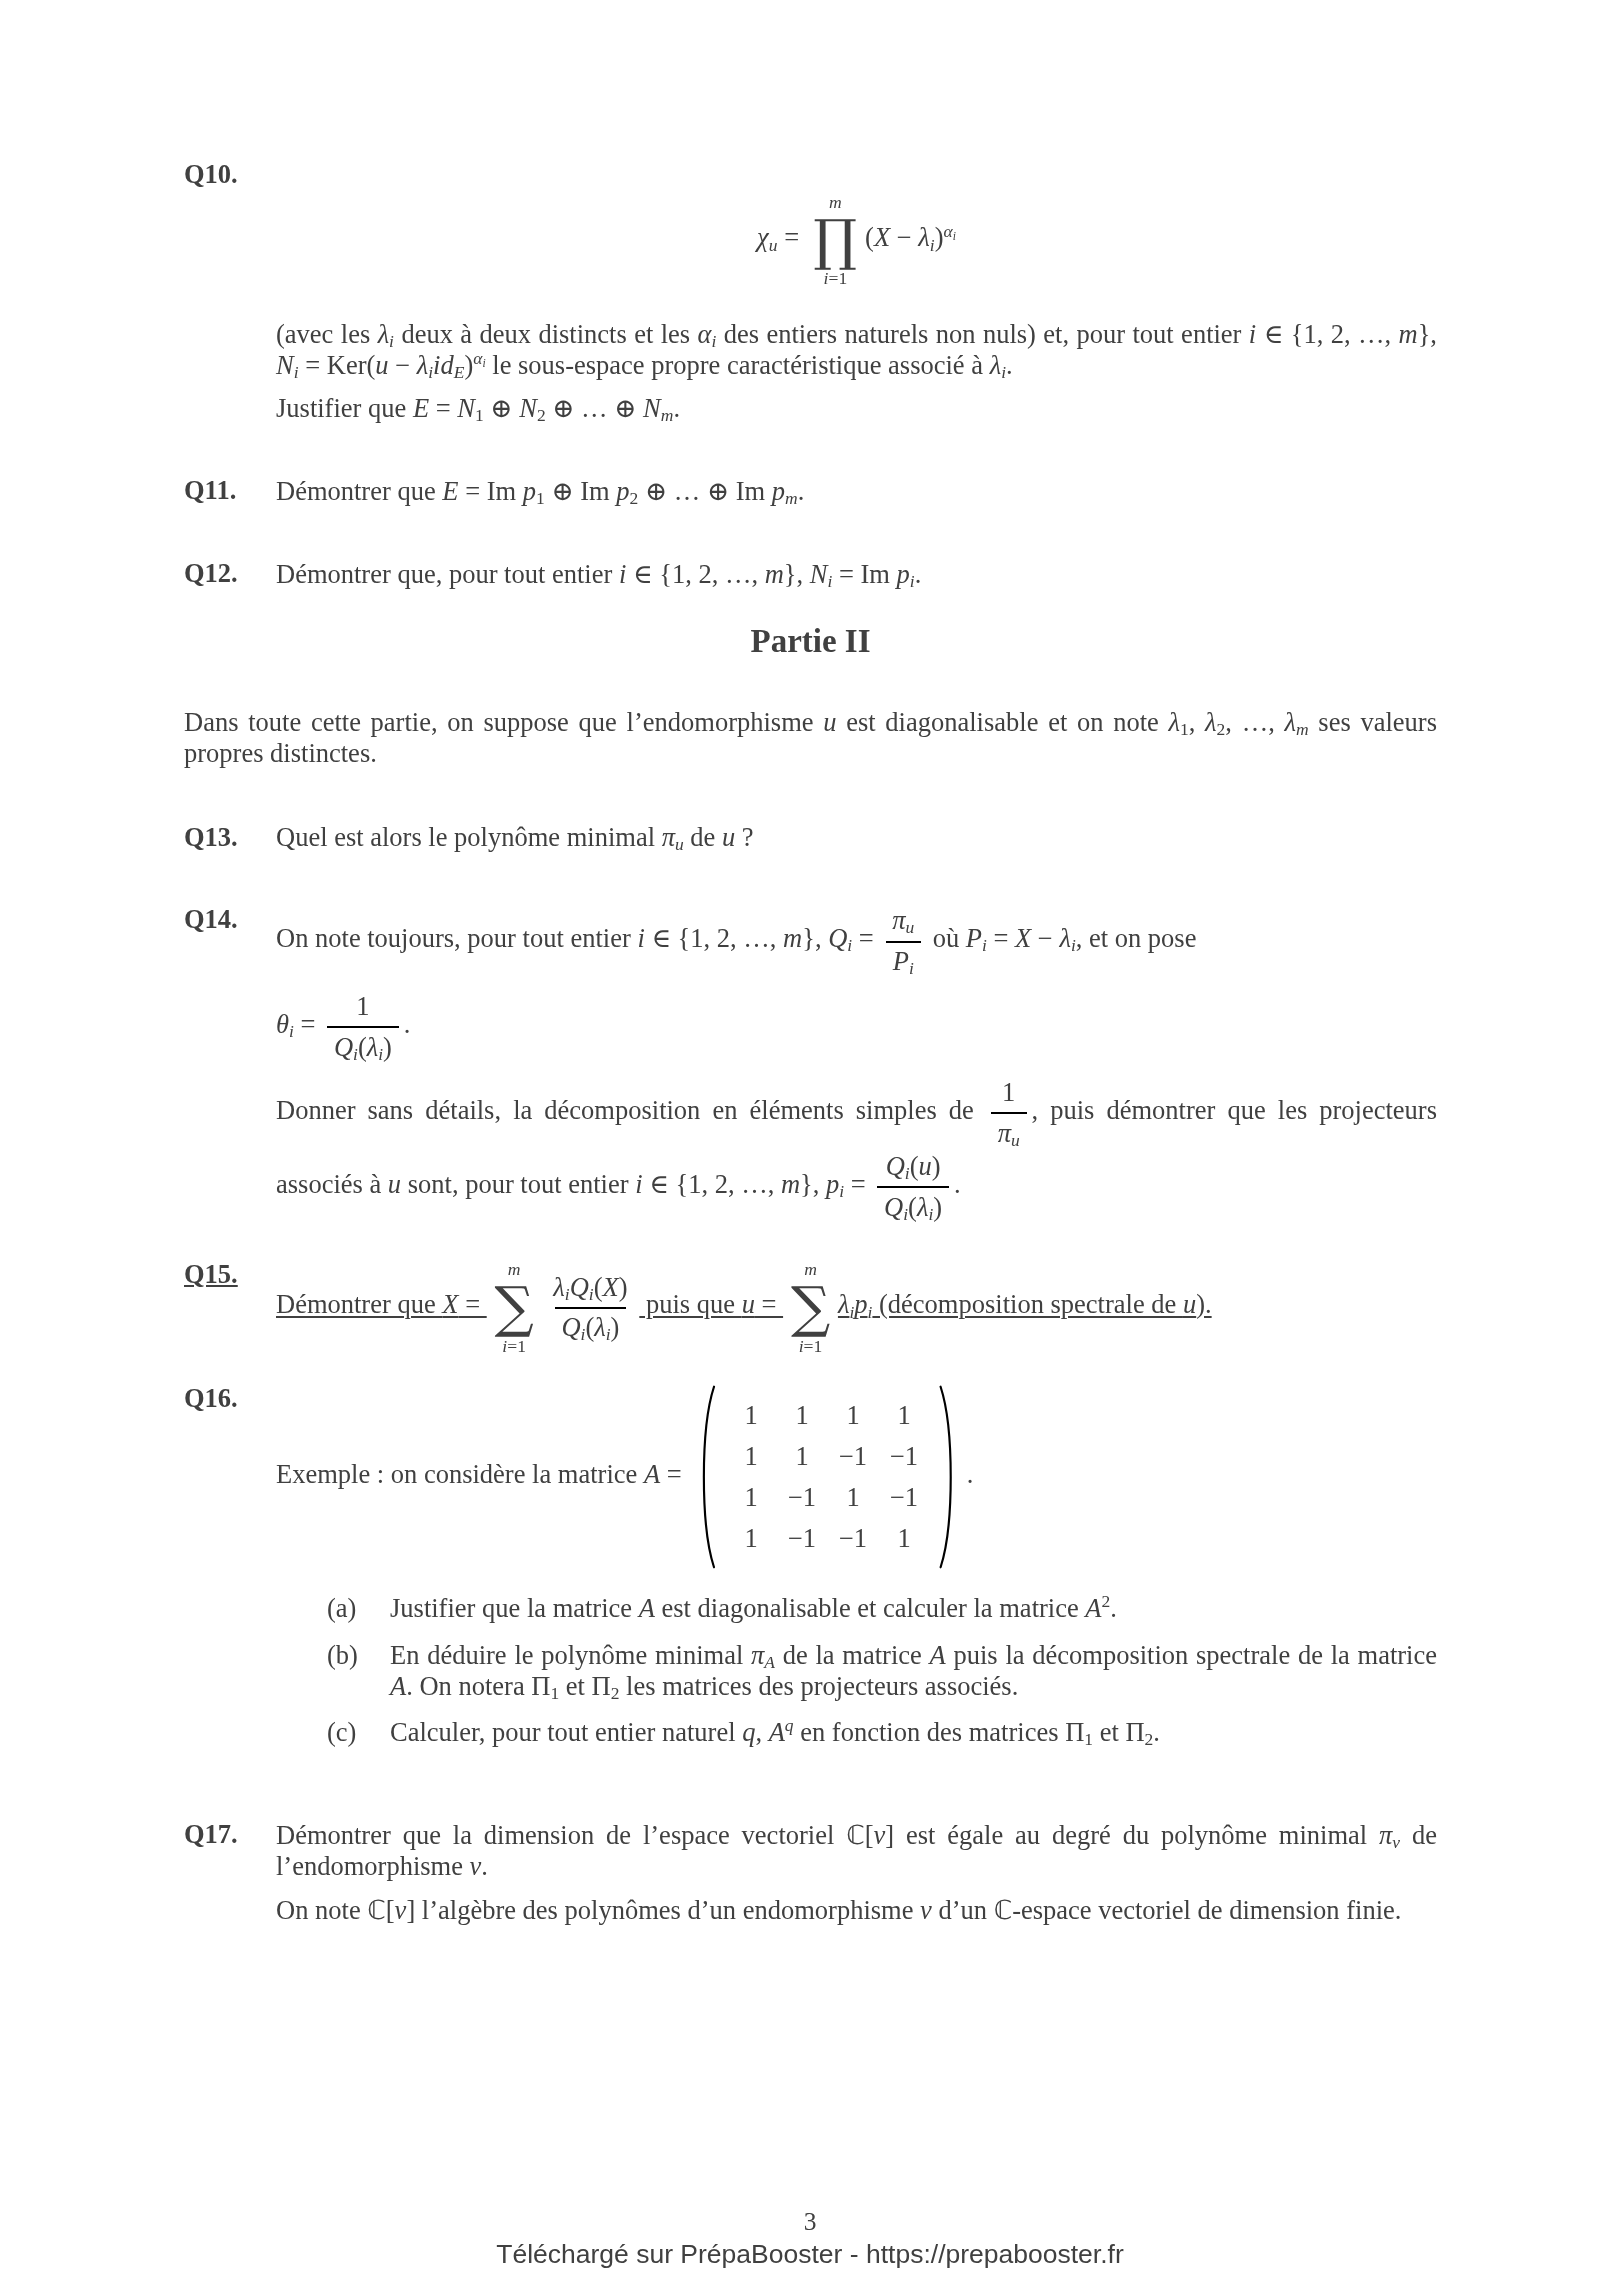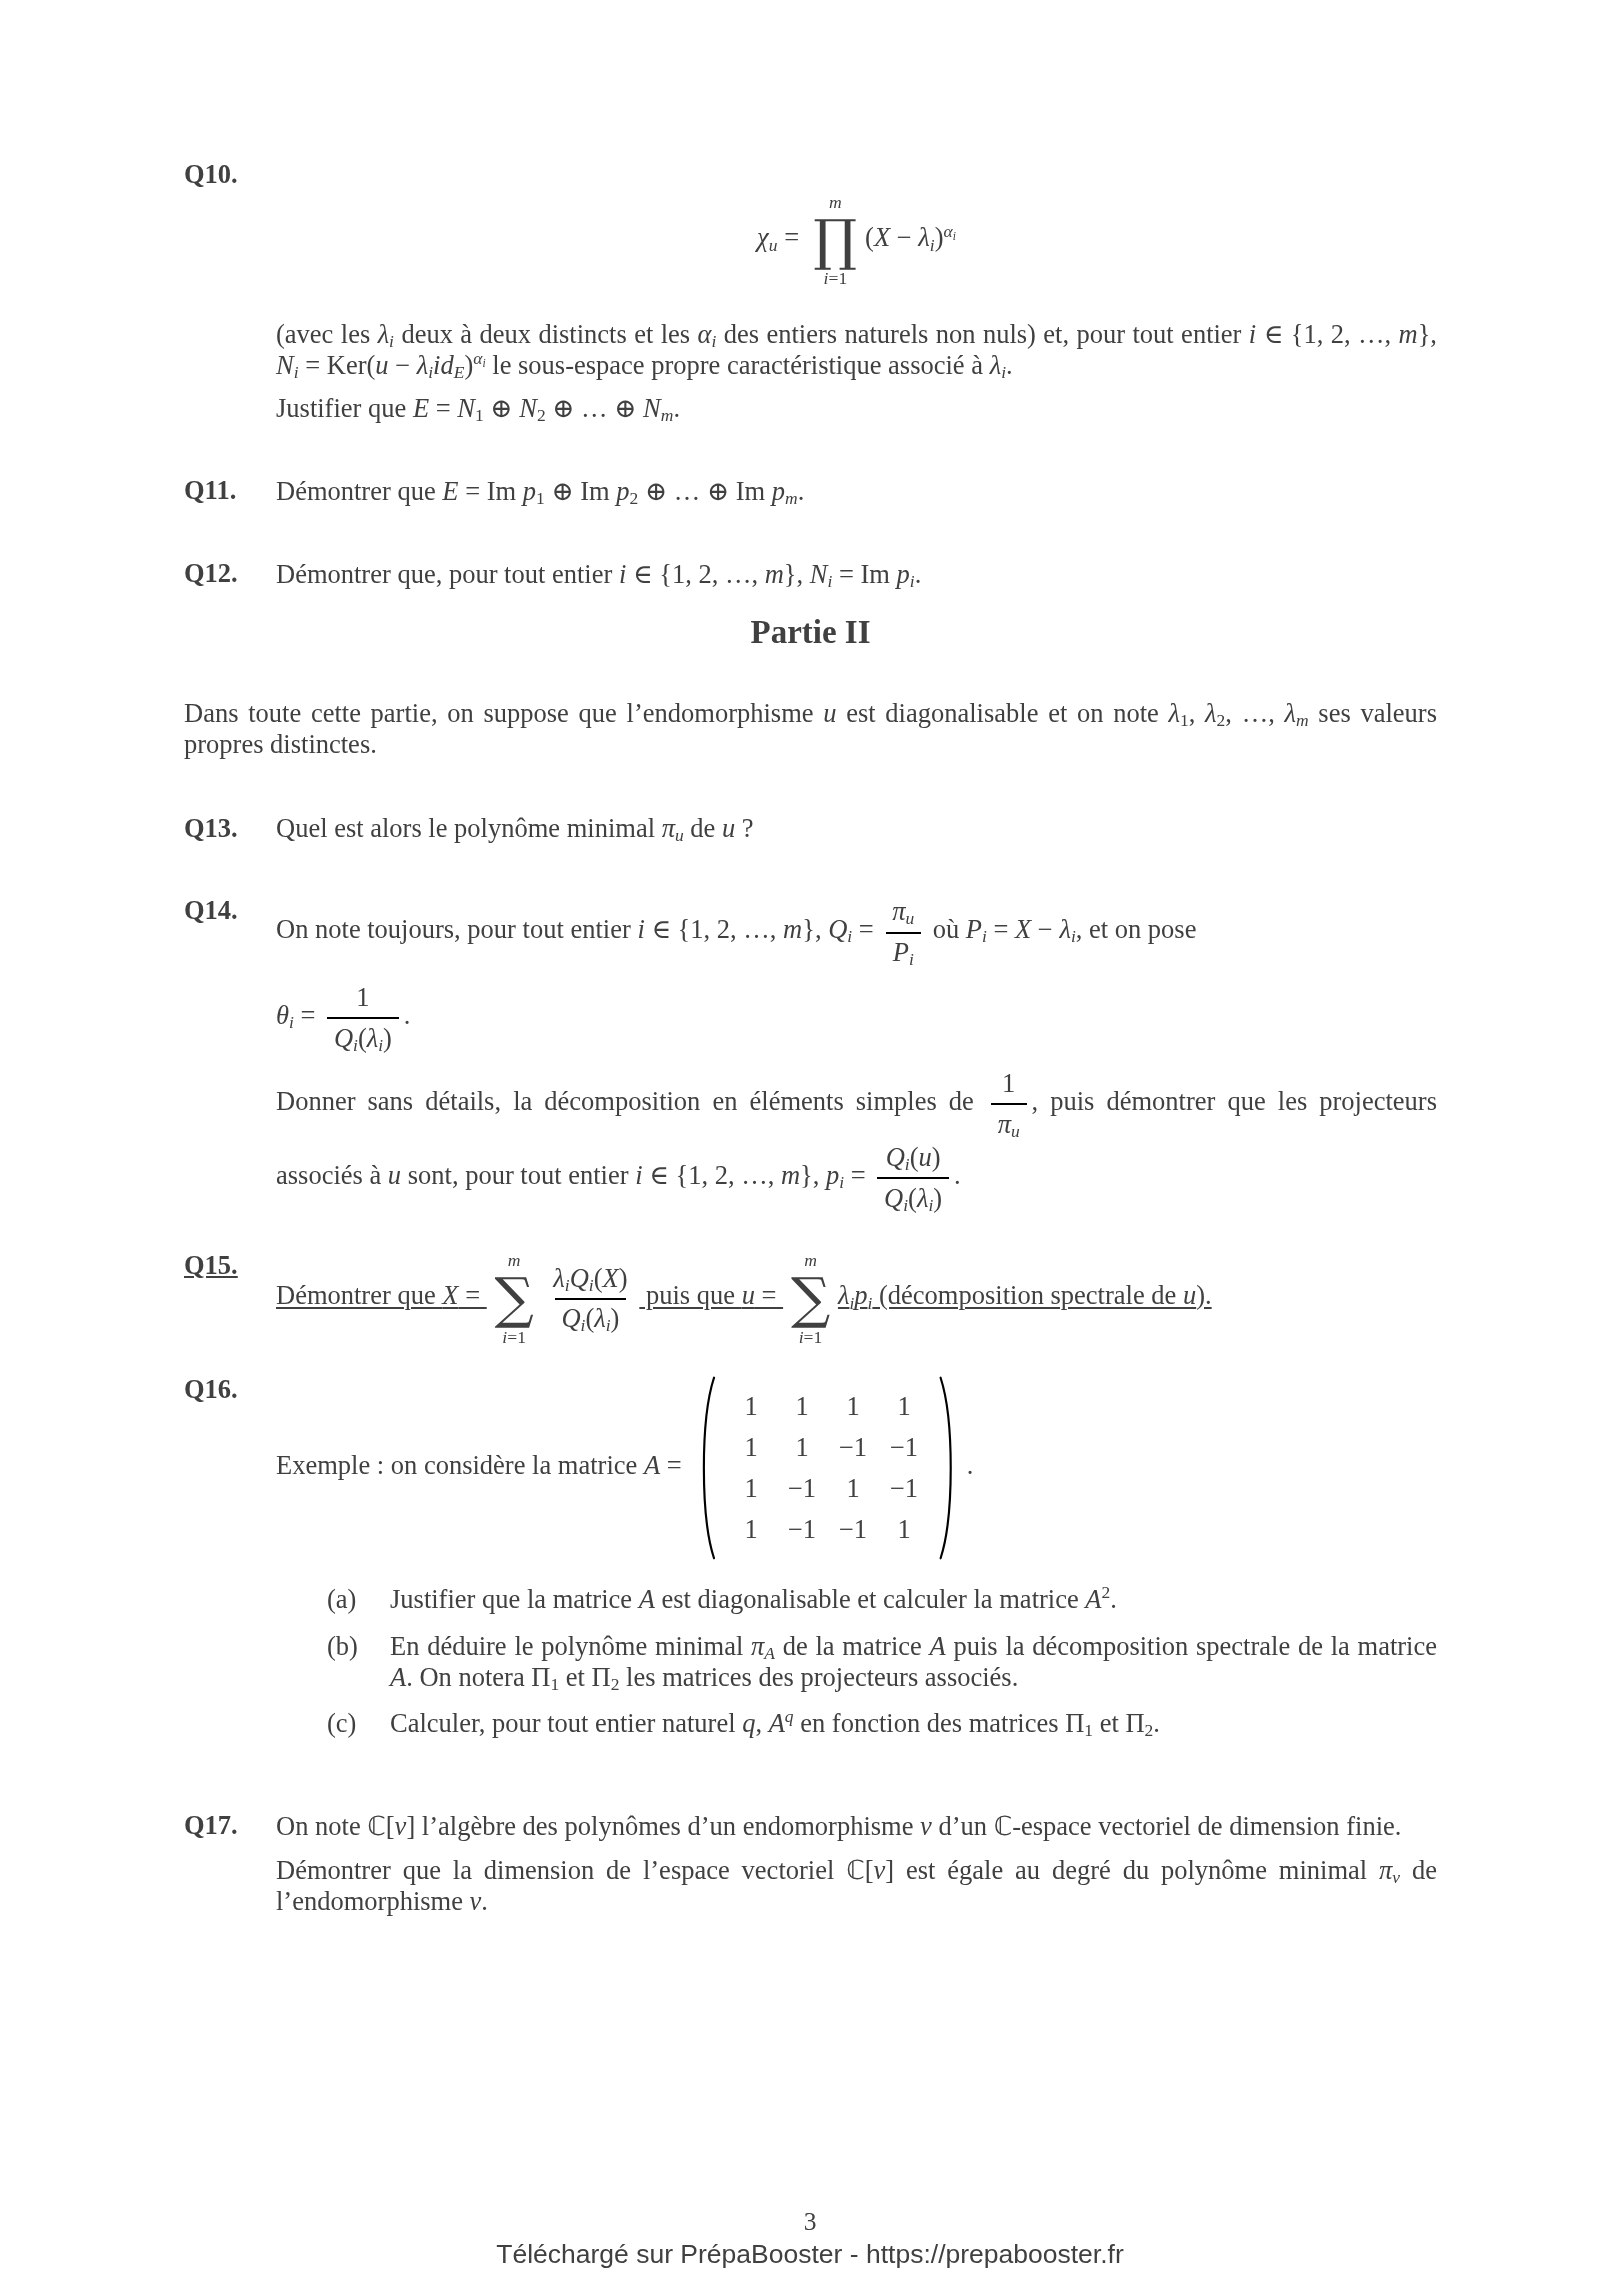--- a/index.html
+++ b/index.html
@@ -57,21 +57,21 @@
       </div>
     </section>
 
     <section class="q">
       <span class="qlabel">Q11.</span>
       <div class="qbody">
         <p class="para"><span>Démontrer que </span><span class="it">E</span><span> = Im </span><span class="it">p</span><span class="sub">1</span><span> ⊕ Im </span><span class="it">p</span><span class="sub">2</span><span> ⊕ … ⊕ Im </span><span class="it">p</span><span class="sub it">m</span><span>.</span></p>
       </div>
     </section>
 
-    <section class="q" style="margin-bottom:24px;">
+    <section class="q" style="margin-bottom:33px;">
       <span class="qlabel">Q12.</span>
       <div class="qbody">
         <p class="para"><span>Démontrer que, pour tout entier </span><span class="it">i</span><span> ∈ {1, 2, …, </span><span class="it">m</span><span>}, </span><span class="it">N</span><span class="sub it">i</span><span> = Im </span><span class="it">p</span><span class="sub it">i</span><span>.</span></p>
       </div>
     </section>
 
     <h2 class="partie">Partie II</h2>
 
     <p class="intro"><span>Dans toute cette partie, on suppose que l’endomorphisme </span><span class="it">u</span><span> est diagonalisable et on note </span><span class="it">λ</span><span class="sub">1</span><span>, </span><span class="it">λ</span><span class="sub">2</span><span>, …, </span><span class="it">λ</span><span class="sub it">m</span><span> ses valeurs propres distinctes.</span></p>
 
@@ -163,22 +163,22 @@
             <span class="sublabel">(c)</span>
             <div class="subbody"><span>Calculer, pour tout entier naturel </span><span class="it">q</span><span>, </span><span class="it">A</span><span class="sup it">q</span><span> en fonction des matrices </span><span>Π</span><span class="sub">1</span><span> et </span><span>Π</span><span class="sub">2</span><span>.</span></div>
           </div>
         </div>
       </div>
     </section>
 
     <section class="q">
       <span class="qlabel">Q17.</span>
       <div class="qbody">
+        <p class="para"><span>Démontrer que la dimension de l’espace vectoriel </span><span class="bb">ℂ</span><span>[</span><span class="it">v</span><span>] est égale au degré du polynôme minimal </span><span class="it">π</span><span class="sub it">v</span><span> de l’endomorphisme </span><span class="it">v</span><span>.</span></p>
         <p class="para"><span>On note </span><span class="bb">ℂ</span><span>[</span><span class="it">v</span><span>] l’algèbre des polynômes d’un endomorphisme </span><span class="it">v</span><span> d’un </span><span class="bb">ℂ</span><span>-espace vectoriel de dimension finie.</span></p>
-        <p class="para"><span>Démontrer que la dimension de l’espace vectoriel </span><span class="bb">ℂ</span><span>[</span><span class="it">v</span><span>] est égale au degré du polynôme minimal </span><span class="it">π</span><span class="sub it">v</span><span> de l’endomorphisme </span><span class="it">v</span><span>.</span></p>
       </div>
     </section>
 
   </main>
 
   <footer class="footer">
     <div class="pagenum">3</div>
     <div class="credit">Téléchargé sur PrépaBooster - https://prepabooster.fr</div>
   </footer>
 </div>

